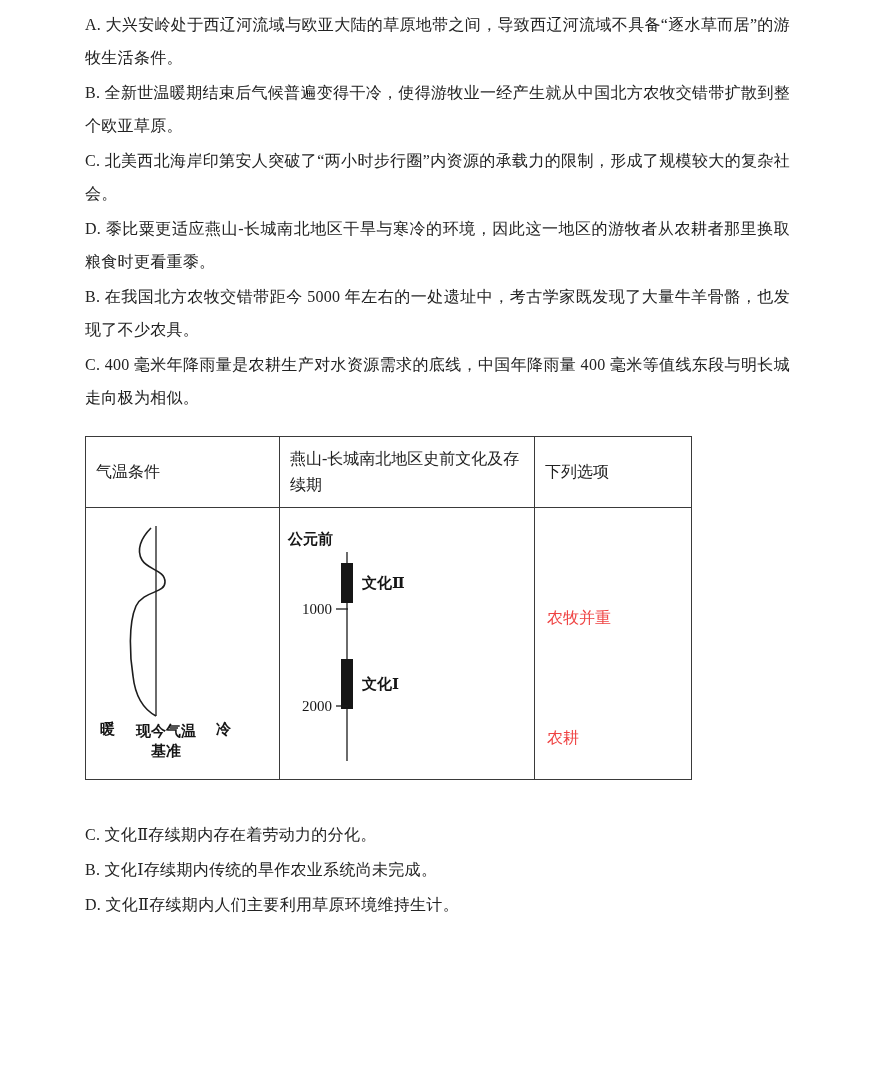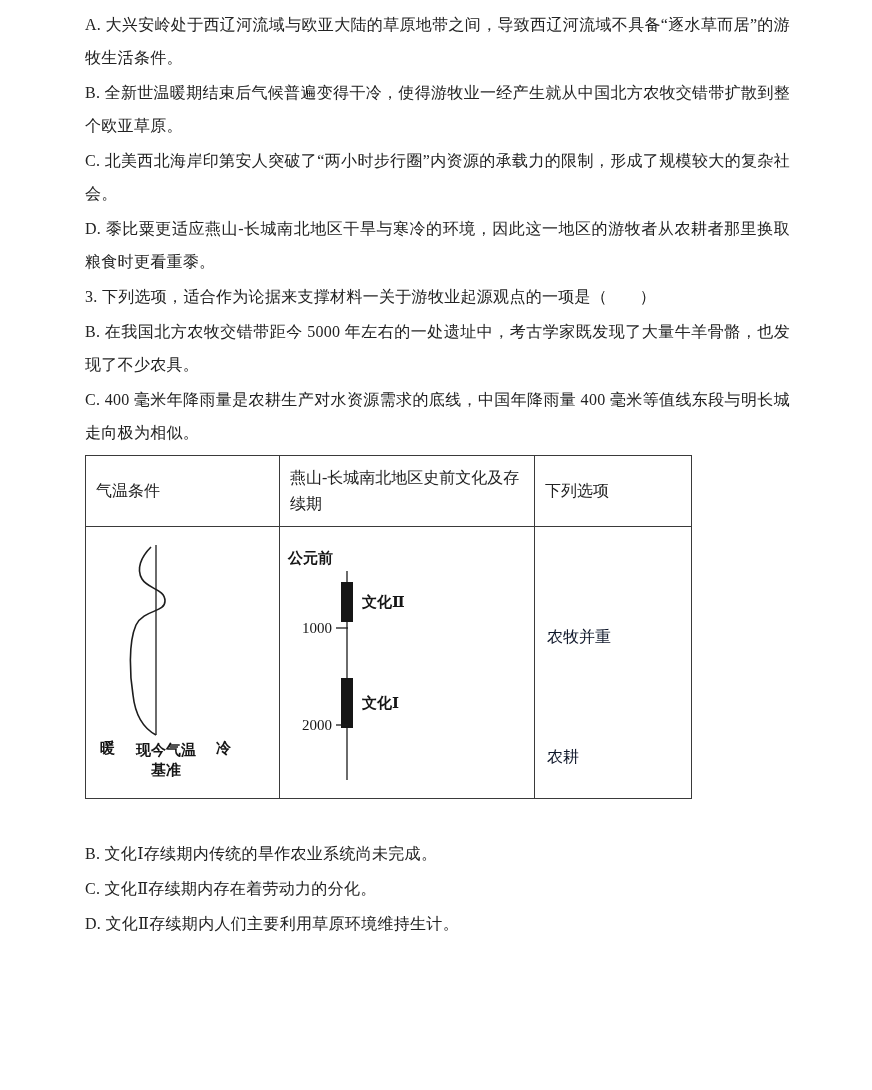--- a/index.html
+++ b/index.html
@@ -6,57 +6,56 @@
   .page{
     width:872px;height:1090px;background:#ffffff;position:relative;overflow:hidden;
     font-family:"Liberation Serif","DejaVu Serif",serif;color:#222;
   }
   .content{padding:8px 82px 0 85px;}
   p.text-line{
     margin:0 0 2px 0;font-size:16px;line-height:33px;text-align:justify;
     letter-spacing:0.3px;
   }
   table.figure-table{
-    border-collapse:collapse;table-layout:fixed;width:543px;margin-top:6px;
+    border-collapse:collapse;table-layout:fixed;width:543px;margin-top:22px;
   }
   table.figure-table th, table.figure-table td{
     border:1px solid #3a3a3a;font-size:16px;font-weight:normal;text-align:left;
   }
   table.figure-table th{
     padding:8px 10px;vertical-align:middle;line-height:1.6;height:54px;
   }
   td.fig-cell{padding:0;vertical-align:top;height:271px;}
   .col-temp{width:173px;} .col-culture{width:234px;} .col-live{width:136px;}
   svg{display:block;}
   svg .axis{stroke:#1d1d1d;stroke-width:1.3;fill:none;}
   svg .curve{stroke:#1d1d1d;stroke-width:1.6;fill:none;}
   svg .bar{fill:#161616;}
   svg text{font-family:"Liberation Serif","DejaVu Serif",serif;font-size:15px;fill:#161616;}
   svg text.bold{font-weight:bold;}
   .livelihood-wrap{position:relative;height:271px;}
-  .livelihood{position:absolute;left:12px;font-size:16px;color:#0f172a;}
+  .livelihood{position:absolute;left:12px;font-size:16px;color:#ef4444;}
   .livelihood.upper{top:100px;}
   .livelihood.lower{top:220px;}
   .options-bottom{margin-top:38px;}
 </style>
 </head>
 <body>
 
 <div class="page">
   <div class="content">
 
     <section>
       <p class="text-line">A. 大兴安岭处于西辽河流域与欧亚大陆的草原地带之间，导致西辽河流域不具备“逐水草而居”的游牧生活条件。</p>
       <p class="text-line">B. 全新世温暖期结束后气候普遍变得干冷，使得游牧业一经产生就从中国北方农牧交错带扩散到整个欧亚草原。</p>
       <p class="text-line">C. 北美西北海岸印第安人突破了“两小时步行圈”内资源的承载力的限制，形成了规模较大的复杂社会。</p>
       <p class="text-line">D. 黍比粟更适应燕山-长城南北地区干旱与寒冷的环境，因此这一地区的游牧者从农耕者那里换取粮食时更看重黍。</p>
     </section>
 
     <section>
-      <p class="text-line">3. 下列选项，适合作为论据来支撑材料一关于游牧业起源观点的一项是（　　）</p>
       <p class="text-line">B. 在我国北方农牧交错带距今 5000 年左右的一处遗址中，考古学家既发现了大量牛羊骨骼，也发现了不少农具。</p>
       <p class="text-line">C. 400 毫米年降雨量是农耕生产对水资源需求的底线，中国年降雨量 400 毫米等值线东段与明长城走向极为相似。</p>
     </section>
 
     <section>
 
       <table class="figure-table">
         <tbody>
             <tr>
           <th class="col-temp">气温条件</th>
@@ -95,20 +94,20 @@
             <div class="livelihood-wrap">
               <div class="livelihood upper">农牧并重</div>
               <div class="livelihood lower">农耕</div>
             </div>
           </td>
         </tr>
       </tbody>
         </table>
 
       <div class="options-bottom">
+        <p class="text-line">C. 文化Ⅱ存续期内存在着劳动力的分化。</p>
         <p class="text-line">B. 文化Ⅰ存续期内传统的旱作农业系统尚未完成。</p>
-        <p class="text-line">C. 文化Ⅱ存续期内存在着劳动力的分化。</p>
         <p class="text-line">D. 文化Ⅱ存续期内人们主要利用草原环境维持生计。</p>
       </div>
     </section>
 
   </div>
 </div>
 
 </body></html>

